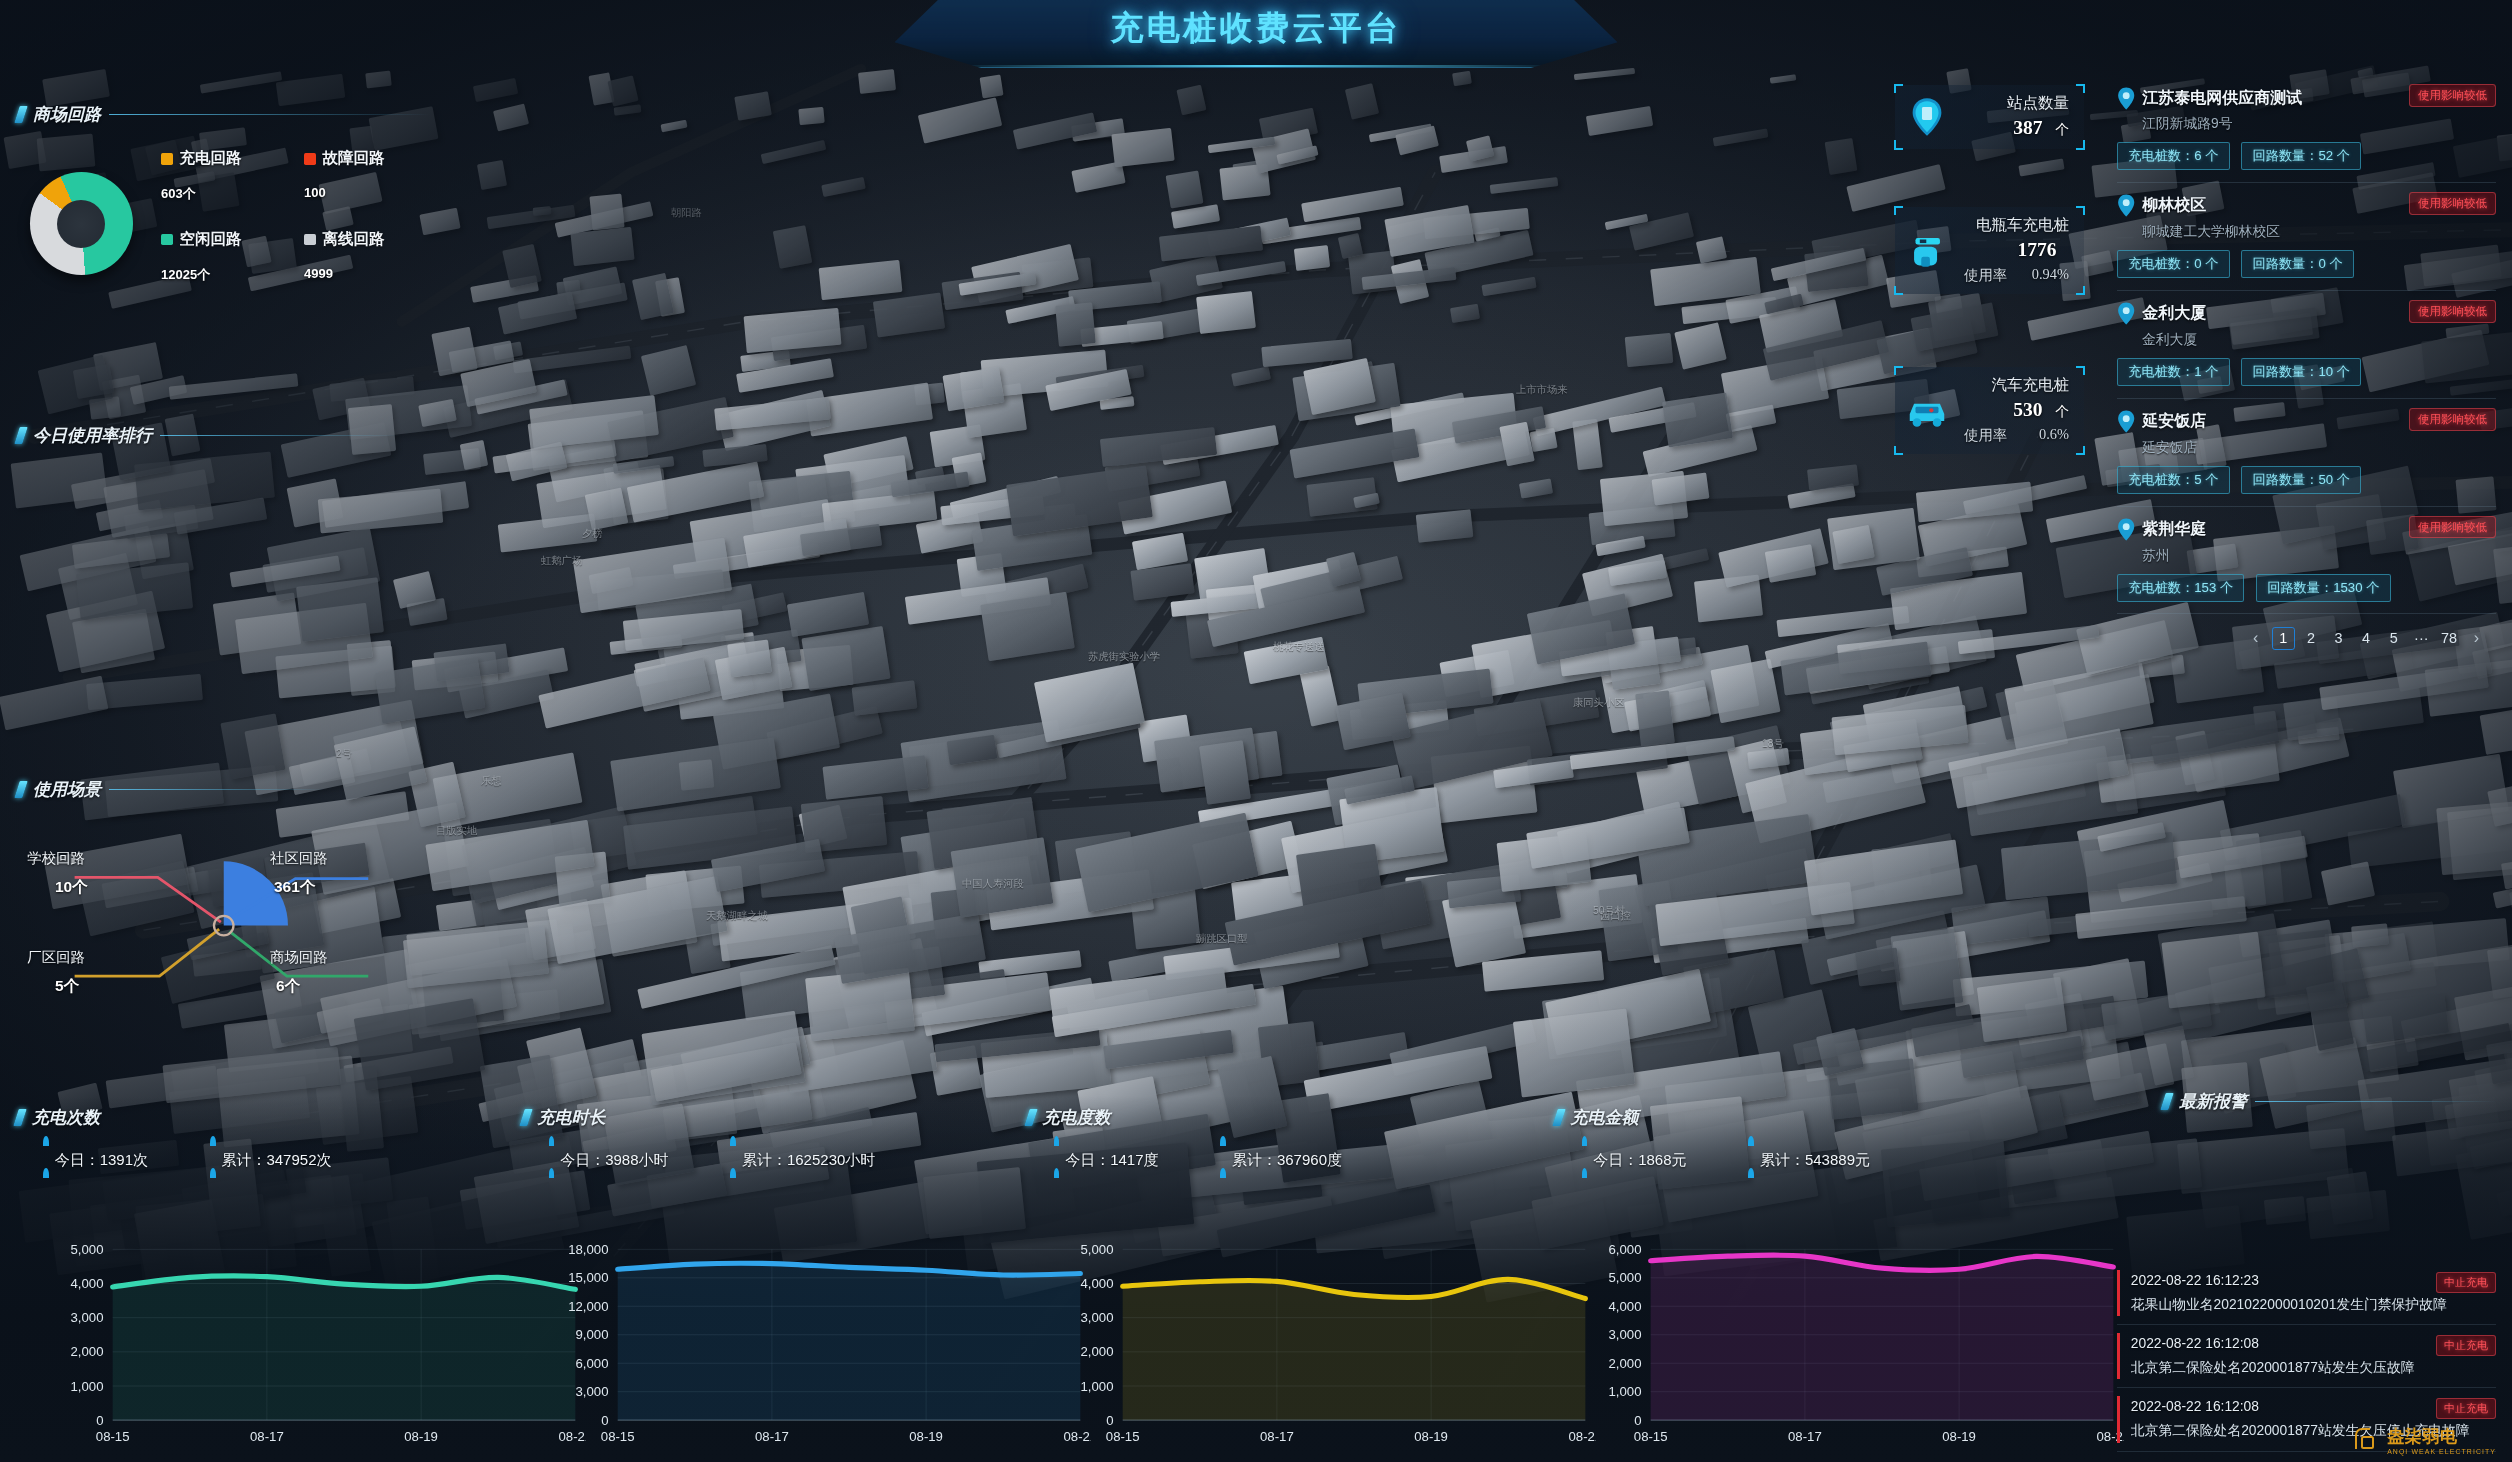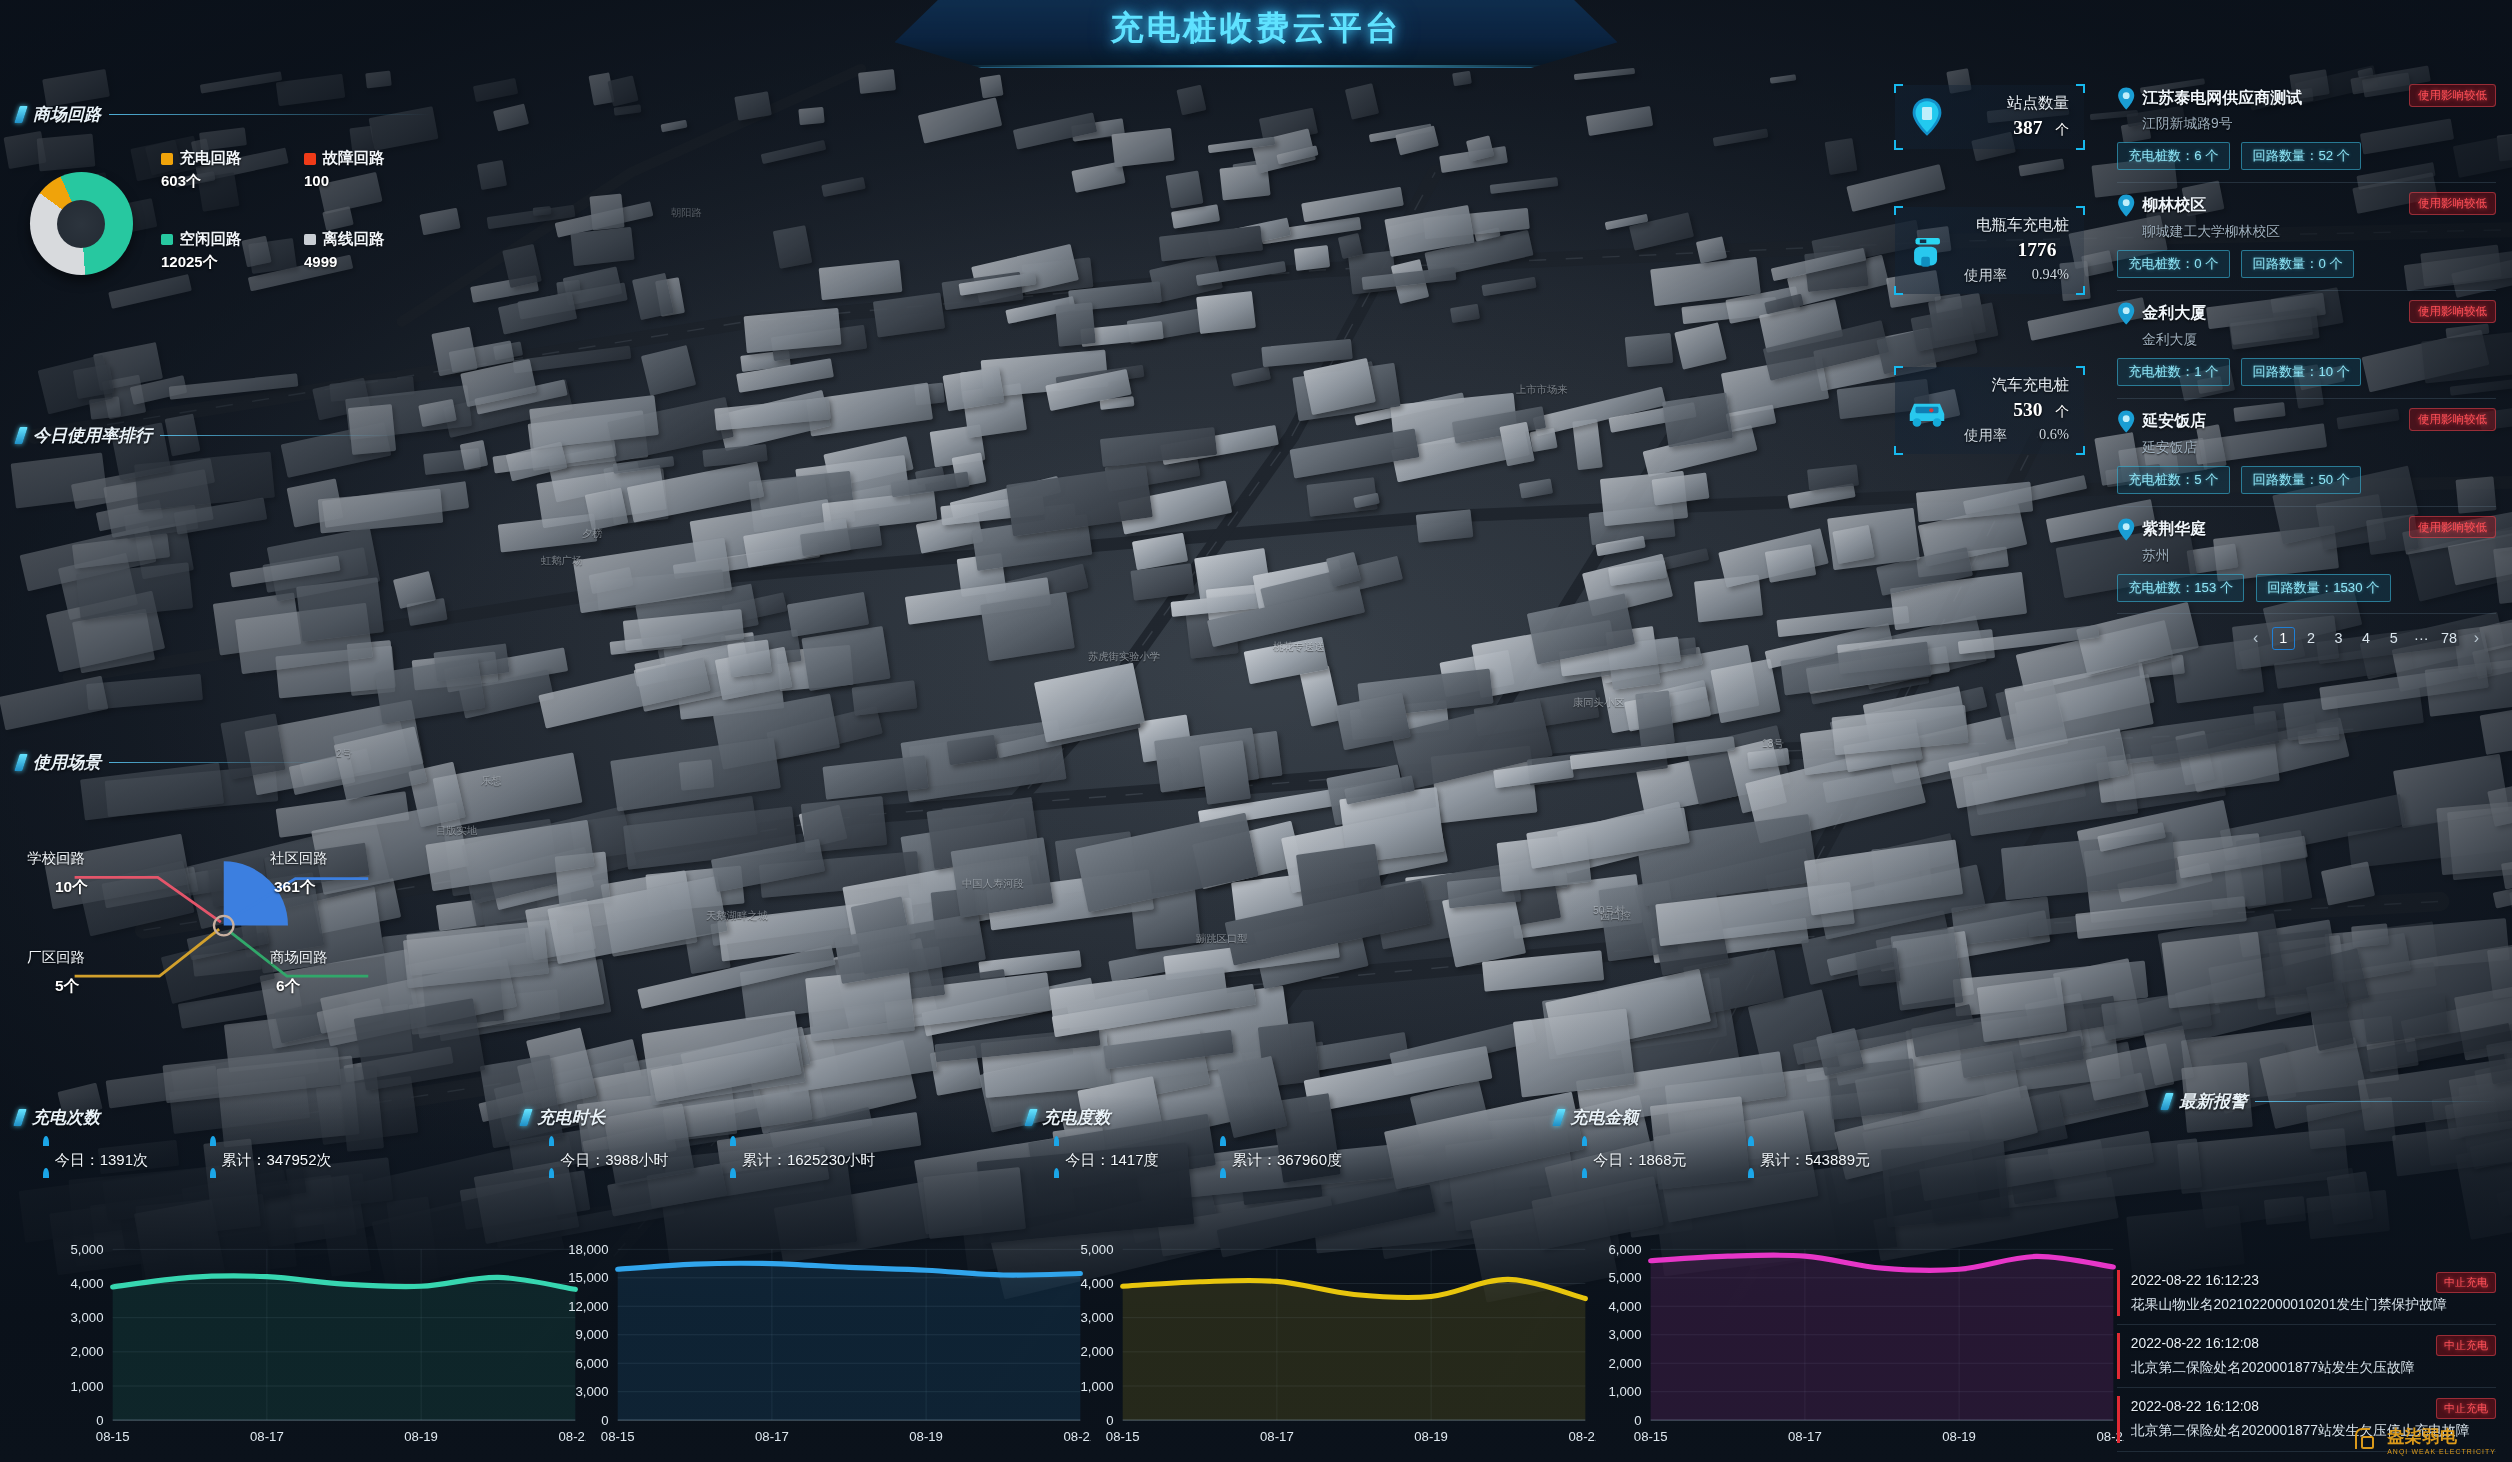--- a/index.html
+++ b/index.html
@@ -56,21 +56,21 @@
   .donut { position:absolute; left:12.6px; top:34px; width:103px; height:103px; border-radius:50%;
     background:conic-gradient(#27c8a0 0deg 176deg, #d8dadd 176deg 306deg, #f0a30a 306deg 336deg, #27c8a0 336deg 360deg);
     box-shadow:0 5.7px 10.3px rgba(0,0,0,.5); }
   .donut::after { content:""; position:absolute; left:50%; top:50%; width:48px; height:48px;
     transform:translate(-50%,-50%); border-radius:50%;
     background:radial-gradient(circle,#2c343d,#232a33); }
   .cstat { position:absolute; }
   .cstat .lg { display:flex; align-items:center; gap:6.9px; }
   .cstat .dot { width:11.5px; height:11.5px; border-radius:1.7px; }
   .cstat .nm { color:#f2f6fa; font-size:15.5px; font-weight:bold; text-shadow:0 1.1px 2.3px rgba(0,0,0,.9); white-space:nowrap; }
-  .cstat .vl { color:#fff; font-size:15px; font-weight:bold; margin-top:3px; text-shadow:0 1.1px 2.9px rgba(0,0,0,.95); }
+  .cstat .vl { color:#fff; font-size:13px; font-weight:bold; margin-top:16px; text-shadow:0 1.1px 2.9px rgba(0,0,0,.95); }
 
   
   .rank { position:absolute; left:17px; top:471px; width:367px; z-index:30; }
   .rrow { display:flex; align-items:center; height:31px; margin-bottom:20.7px; }
   .rname { width:109px; color:#eef4f8; font-size:13.8px; white-space:nowrap; overflow:hidden;
     text-shadow:0 1.1px 2.3px rgba(0,0,0,.9); }
   .rbar { height:15px; border-radius:2.9px; box-shadow:0 1.1px 3.4px rgba(0,0,0,.45); }
 
   
   .scene { position:absolute; left:17px; top:804px; width:402px; height:207px; z-index:30; }
@@ -1067,21 +1067,21 @@
       <div class="vl"><span>4999</span><span></span></div>
     </div>
   </div>
 
   <div class="phead" style="left:17px; top:424px;">
     <span class="slash"></span>
     <span class="ht">今日使用率排行</span>
     <span class="rule" style="width:241px"></span>
   </div>
 
-  <div class="phead" style="left:17px; top:751px;">
+  <div class="phead" style="left:17px; top:778px;">
     <span class="slash"></span>
     <span class="ht">使用场景</span>
     <span class="rule" style="width:218px"></span>
   </div>
   <div class="scene">
     <svg width="402" height="195" style="position:absolute;left:0;top:0" viewBox="0 0 700 340">
       <path d="M 360 212 L 360 100 A 112 112 0 0 1 472 212 Z" fill="#3c7fe0"></path>
       <path d="M 100 128 L 245 128 L 355 206" stroke="#e4556a" stroke-width="5" fill="none"></path>
       <path d="M 100 300 L 248 300 L 352 218" stroke="#d2a02c" stroke-width="5" fill="none"></path>
       <path d="M 612 130 L 485 130 L 372 200" stroke="#3c7fe0" stroke-width="5" fill="none"></path>

